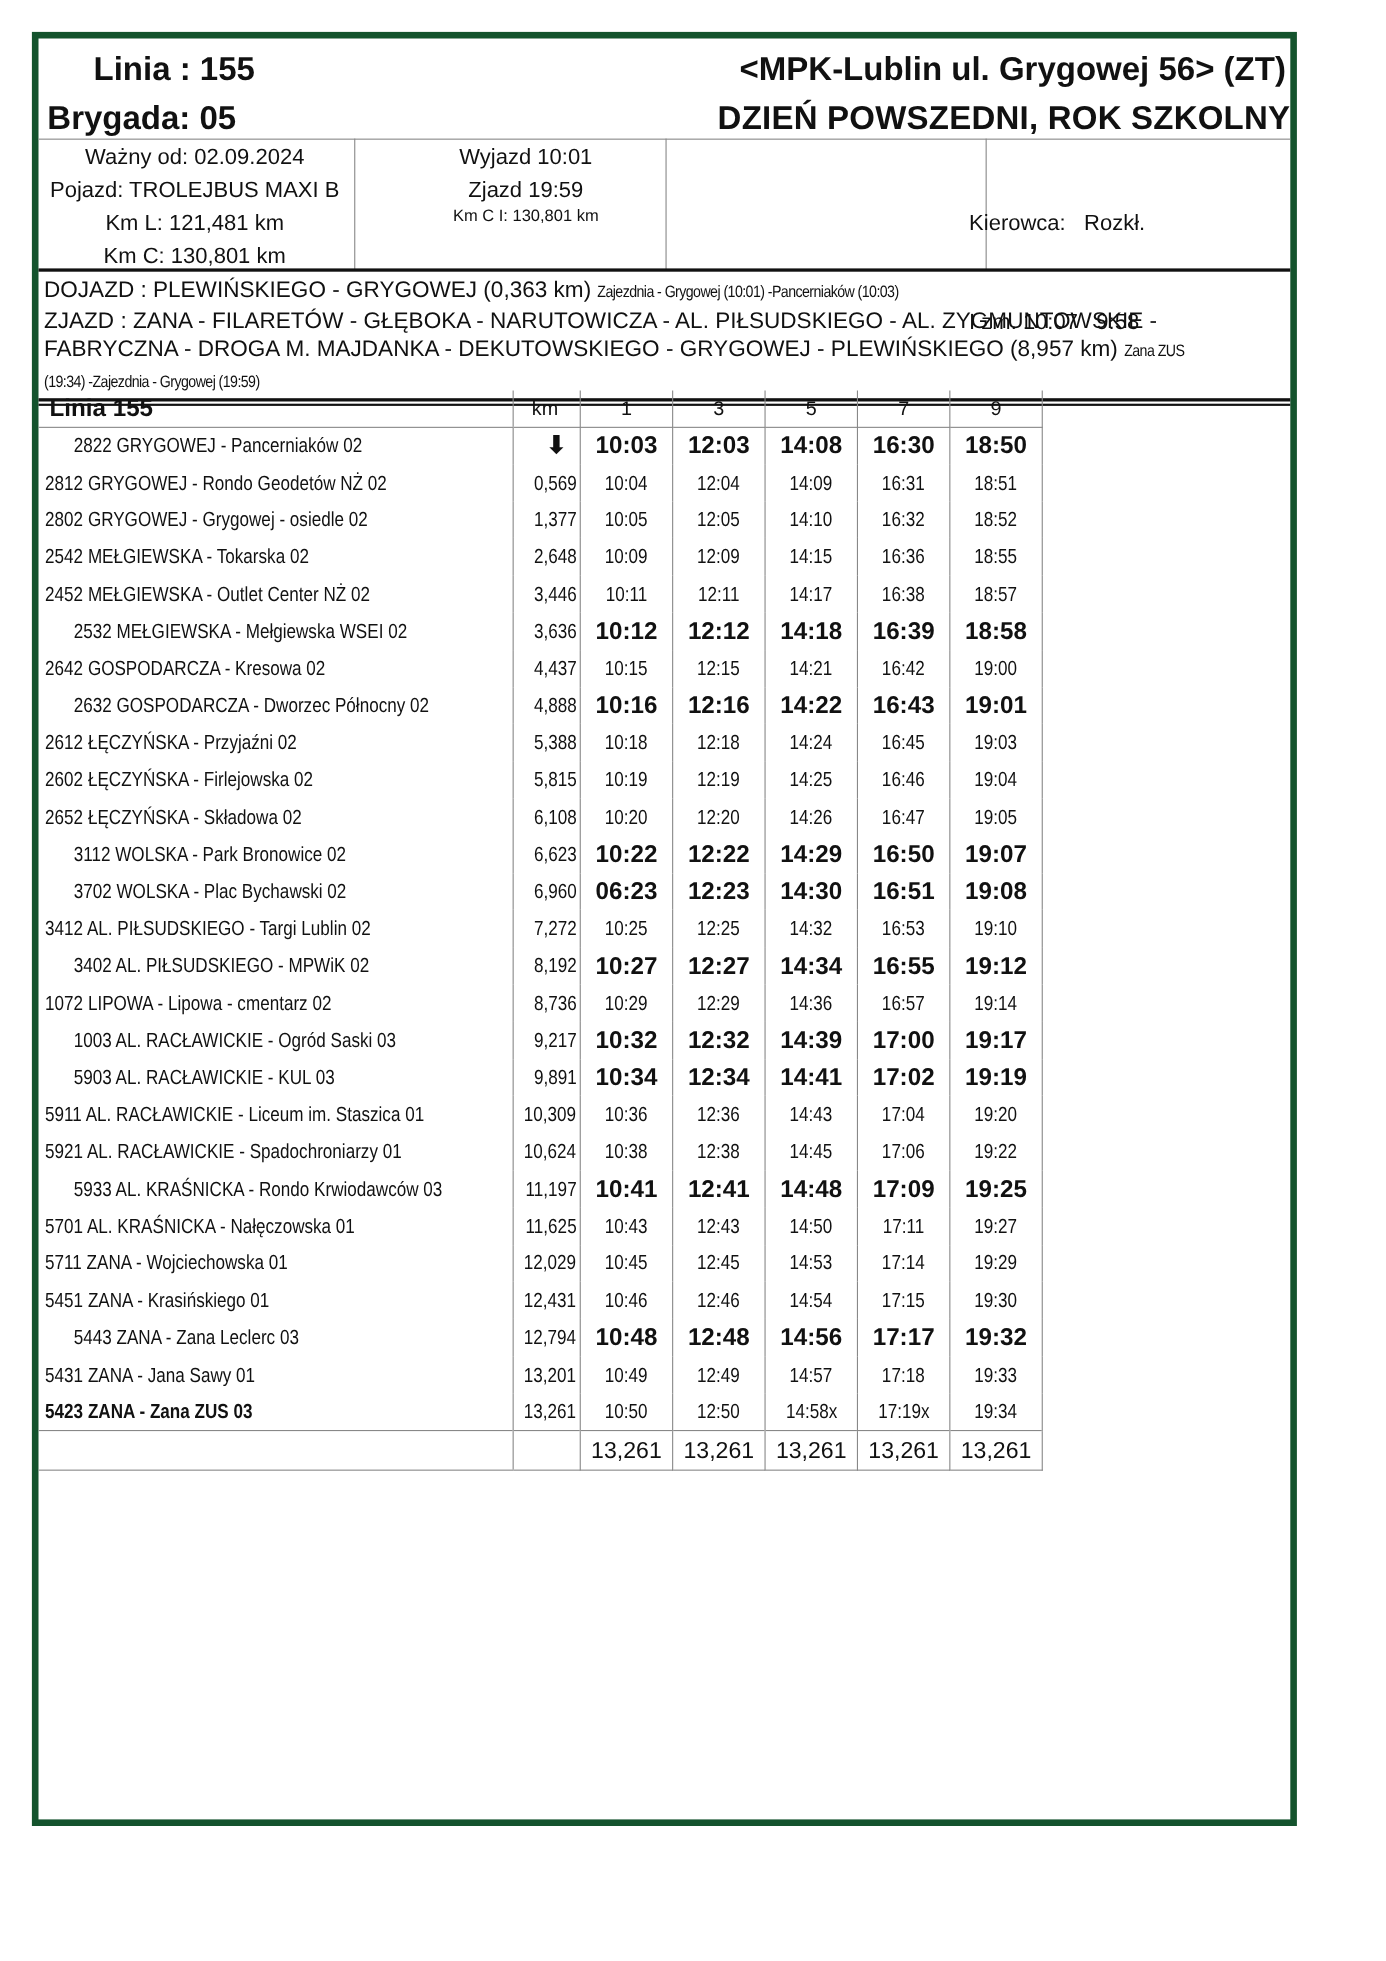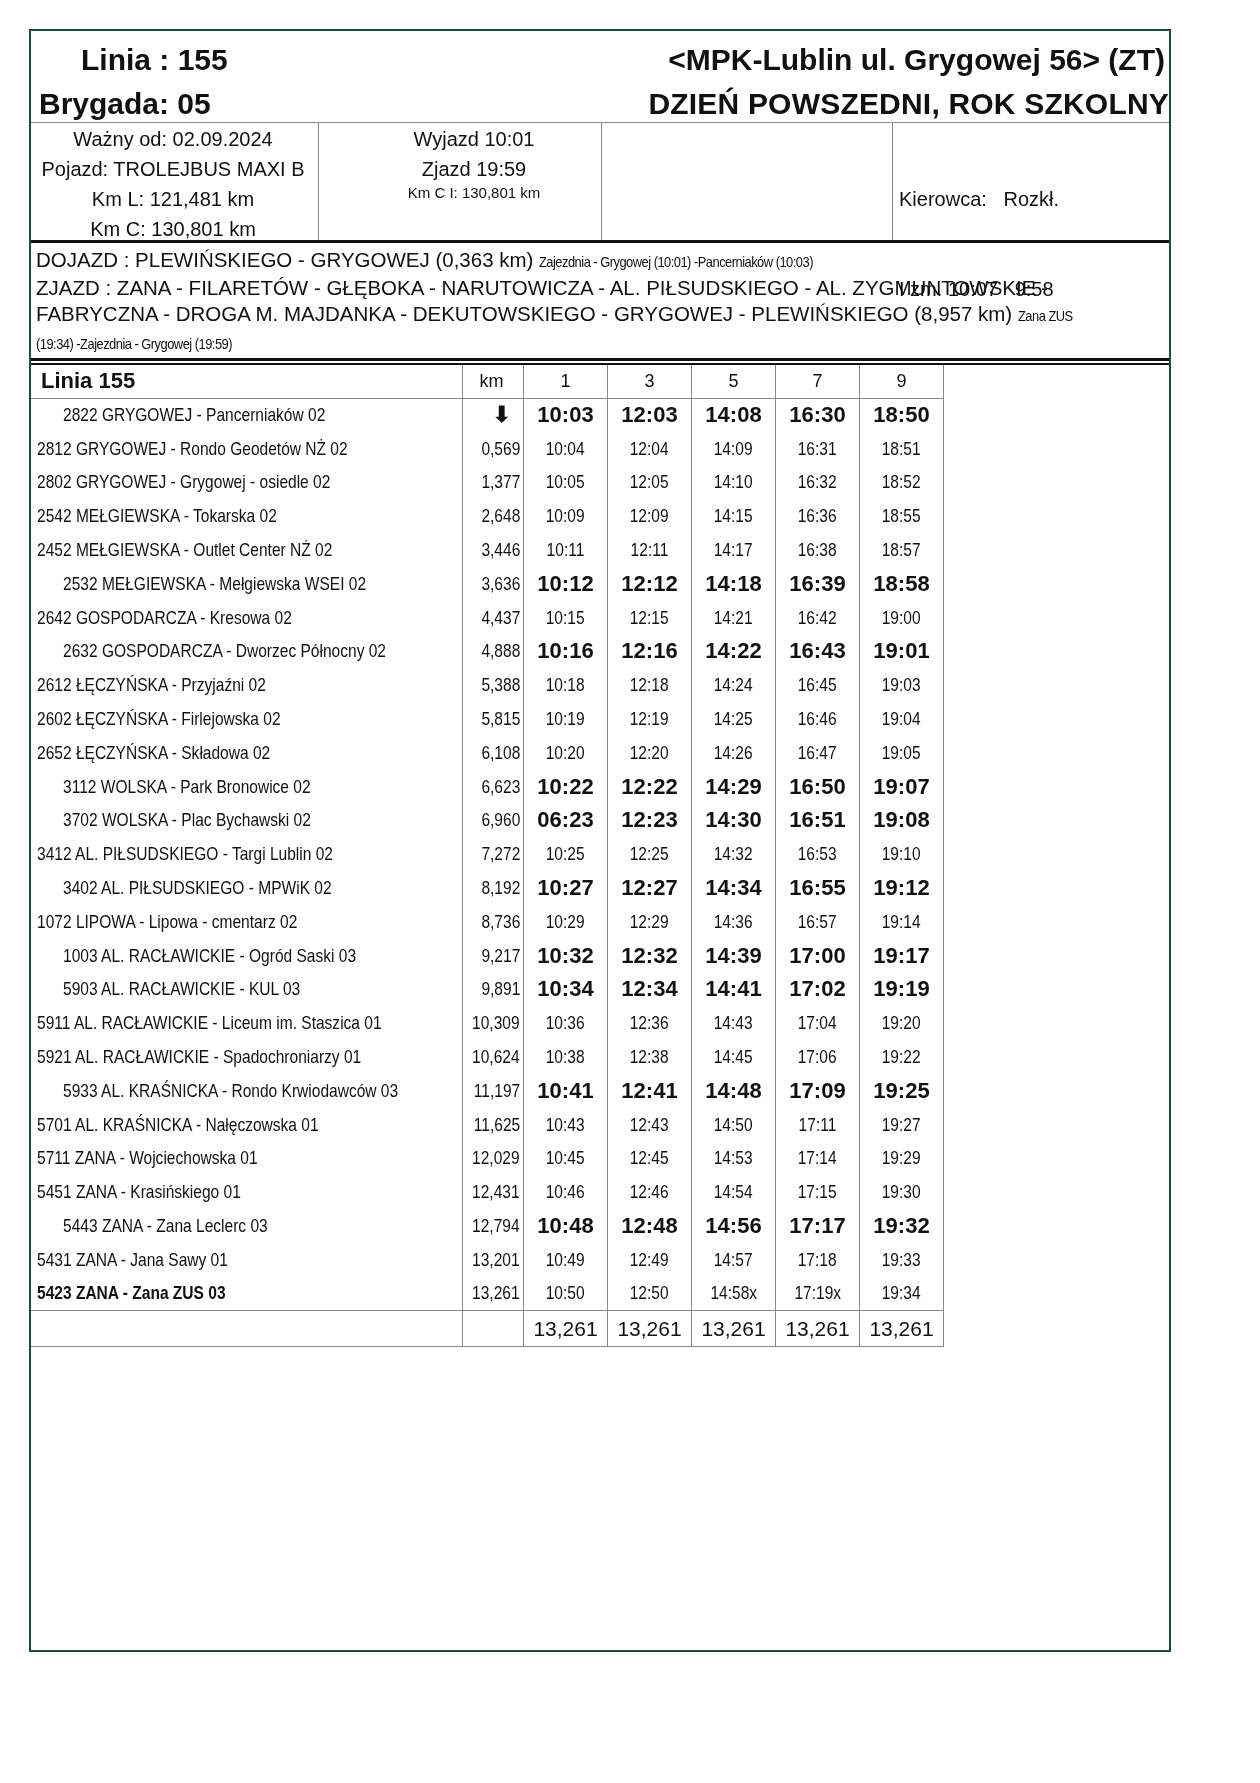--- a/index.html
+++ b/index.html
@@ -1,33 +1,33 @@
 <!DOCTYPE html>
 <html><head>
 <meta charset="utf-8">
 <style>
   html, body { margin:0; padding:0; background:#ffffff; }
   body { width:1260px; height:1783px; position:relative; overflow:hidden;
          font-family:"Liberation Sans", sans-serif; color:#111; }
   .frame { position:absolute; left:29px; top:29px; width:1138px; height:1619px;
-           border:2px solid #14532d; box-sizing:content-box; }
+           border:6px solid #14532d; box-sizing:content-box; }
   .abs { position:absolute; }
   .title-left { left:50px; top:12px; font-size:30px; font-weight:bold; }
   .title-left2 { left:8px; top:56px; font-size:30px; font-weight:bold; }
   .title-right { right:4px; top:12px; font-size:30px; font-weight:bold; white-space:nowrap; }
   .title-right2 { right:0px; top:56px; font-size:30px; font-weight:bold; white-space:nowrap; letter-spacing:0.2px;}
   .hline-thin { position:absolute; left:0; right:0; height:1px; background:#888; }
   .hline-thick { position:absolute; left:0; right:0; height:3px; background:#111; }
   .vline { position:absolute; width:1px; background:#888; }
   .info-cell { position:absolute; text-align:center; font-size:20px; line-height:30px; }
   .info-small { font-size:15px; line-height:18px; }
   .route { position:absolute; left:5px; top:216px; right:10px; font-size:20.5px; line-height:26px; }
   .route .sm { font-family:"Liberation Sans", sans-serif; font-size:15px; letter-spacing:-0.6px; transform:scaleX(0.86); display:inline-block; transform-origin:left center; }
   .cond { display:inline-block; transform:scaleX(0.84); transform-origin:left center; white-space:nowrap; }
-  table.tt { position:absolute; left:0; top:334px; border-collapse:collapse; }
+  table.tt { position:absolute; left:0; top:320px; border-collapse:collapse; }
   table.tt td { height:33.8px; padding:0; box-sizing:border-box; font-size:18.5px; white-space:nowrap; }
   table.tt td.stop { width:429px; padding-left:6px; }
   table.tt td.km { width:61px; text-align:right; padding-right:3px; border-left:1px solid #888; border-right:1px solid #888; }
   table.tt td.t { width:84px; text-align:center; border-right:1px solid #888; }
   table.tt tr.head td { height:33px; border-bottom:1px solid #888; }
   table.tt tr.head td.stop { font-size:22px; font-weight:bold; padding-left:10px; }
   table.tt tr.head td.km, table.tt tr.head td.t { font-size:18px;margin-top:48px; }
   table.tt tr.bold td.stop { font-weight:normal;padding-left:32px; }
   table.tt tr.bold td.t { font-weight:bold; font-size:22px; }
   table.tt tr.total td { height:36px; border-top:1px solid #888; border-bottom:1px solid #888; }
@@ -58,21 +58,21 @@
     <div>Km L: 121,481 km</div>
     <div>Km C: 130,801 km</div>
   </div>
 
   <div class="info-cell" style="left:302px; top:93px; width:282px;">
     <div>Wyjazd 10:01</div>
     <div>Zjazd 19:59</div>
     <div class="info-small">Km C I: 130,801 km</div>
   </div>
 
-  <div class="info-cell" style="left:868px; top:93px; text-align:left; white-space:pre;">
+  <div class="info-cell" style="left:846px; top:93px; text-align:left; white-space:pre;">
     <div><span>Kierowca:</span>&nbsp;&nbsp;&nbsp;<span>Rozkł.</span></div>
     <div><span>I zm.</span> <span>10:07</span>&nbsp;&nbsp;&nbsp;<span>9:58</span></div>
   </div>
 
   <div class="hline-thick" style="top:209px;"></div>
 
   <div class="route">
     <div style="white-space:nowrap;"><span>DOJAZD : PLEWIŃSKIEGO - GRYGOWEJ (0,363 km)</span> <span class="sm">Zajezdnia - Grygowej  (10:01) -Pancerniaków  (10:03)</span></div>
     <div style="white-space:nowrap;">ZJAZD : ZANA - FILARETÓW - GŁĘBOKA - NARUTOWICZA - AL. PIŁSUDSKIEGO - AL. ZYGMUNTOWSKIE -</div>
     <div style="white-space:nowrap;"><span>FABRYCZNA - DROGA M. MAJDANKA - DEKUTOWSKIEGO - GRYGOWEJ - PLEWIŃSKIEGO (8,957 km)</span> <span class="sm">Zana ZUS</span></div>

